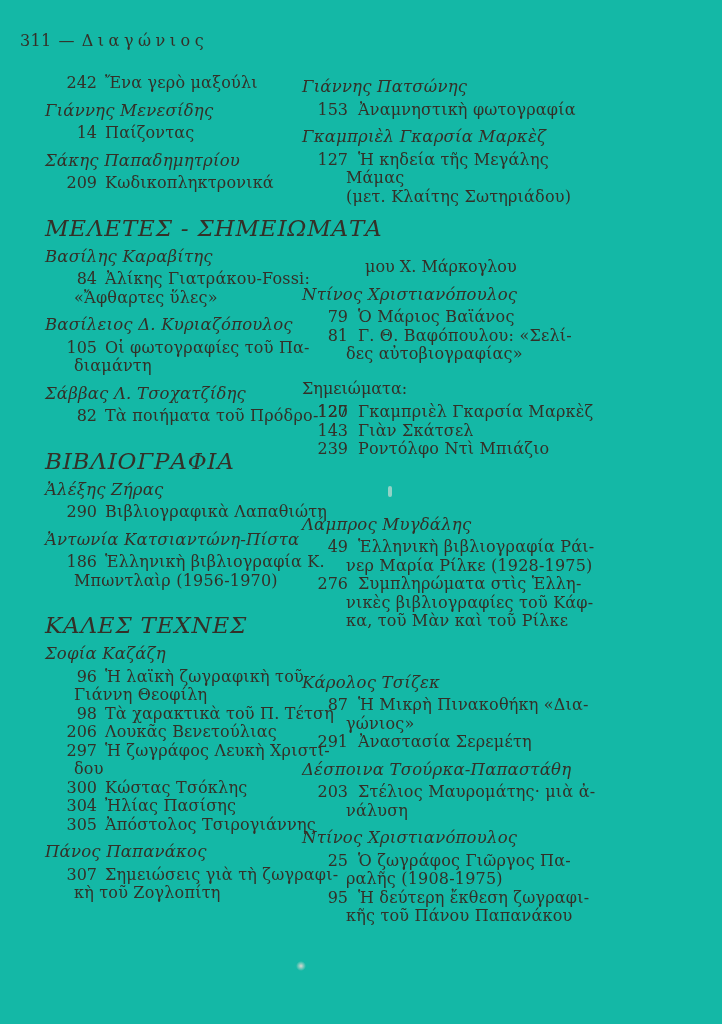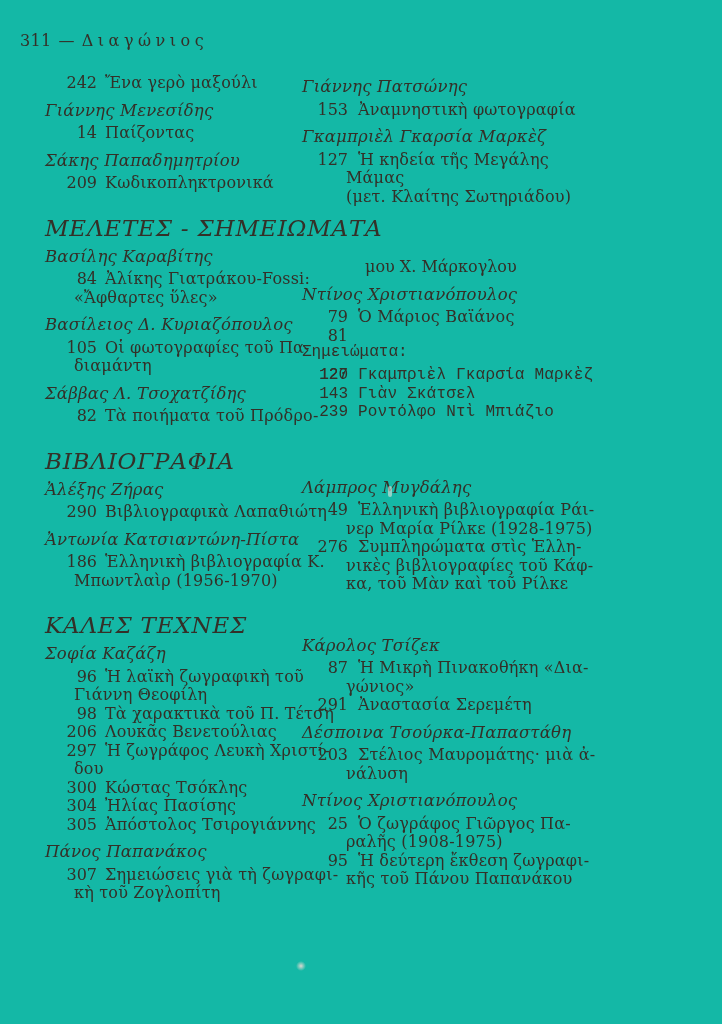--- a/index.html
+++ b/index.html
@@ -16,21 +16,21 @@
     font-size:16px; letter-spacing:0.3px;
     white-space:nowrap;
   }
   .header .sep { margin:0 7px; }
   .header .title { letter-spacing:4.5px; }
   .col { position:absolute; top:74px; }
   .col-left  { left:5px;  width:332px;margin-left:40px; }
   .col-right { left:302px; top:78px; width:416px; }
   .col > :first-child { margin-top:0; }
   .block { margin-top:9px; }
-  .block-label { margin-top:16px;font-family:Liberation Mono, monospace; }
+  .block-label { margin-top:16px; }
   .gap-lg { margin-top:57px; }
   .gap-md { margin-top:43px; }
   .author {
     font-style:italic; font-size:16.5px;
     line-height:18.5px; margin-bottom:4px;
     letter-spacing:0.2px; white-space:nowrap;
   }
   .label { font-size:16px; line-height:18.5px; margin-bottom:5px; }
   .section {
     margin-top:24px; margin-bottom:2px;
@@ -196,20 +196,22 @@
       </div>
       <div class="continuation">μου Χ. Μάρκογλου</div>
       <div class="block">
         <div class="author">Ντίνος Χριστιανόπουλος</div>
         <div class="entry">
           <span class="num">79</span>
           <div class="etext">Ὁ Μάριος Βαϊάνος</div>
         </div>
         <div class="entry">
           <span class="num">81</span>
+          <div class="etext">Γ. Θ. Βαφόπουλου: «Σελί-
+δες αὐτοβιογραφίας»</div>
         </div>
       </div>
       <div class="block block-label">
         <div class="label">Σημειώματα:</div>
         <div class="entry">
           <span class="num">120</span>
         </div>
         <div class="entry">
           <span class="num">127</span>
           <div class="etext">Γκαμπριὲλ Γκαρσία Μαρκὲζ</div>

